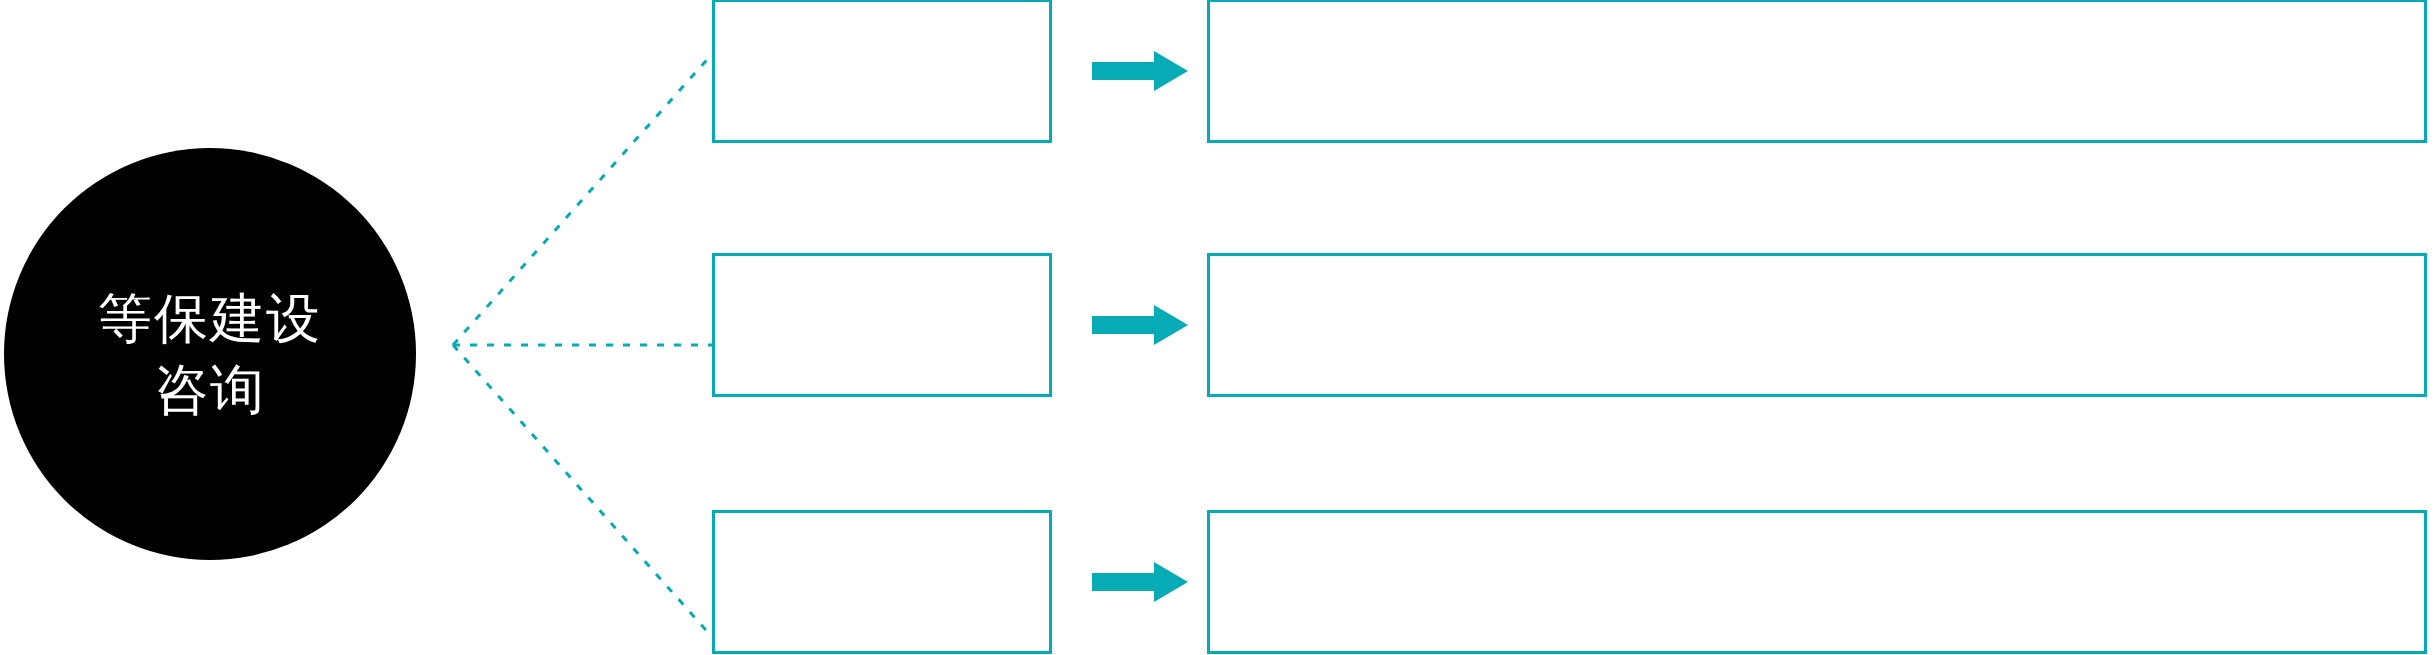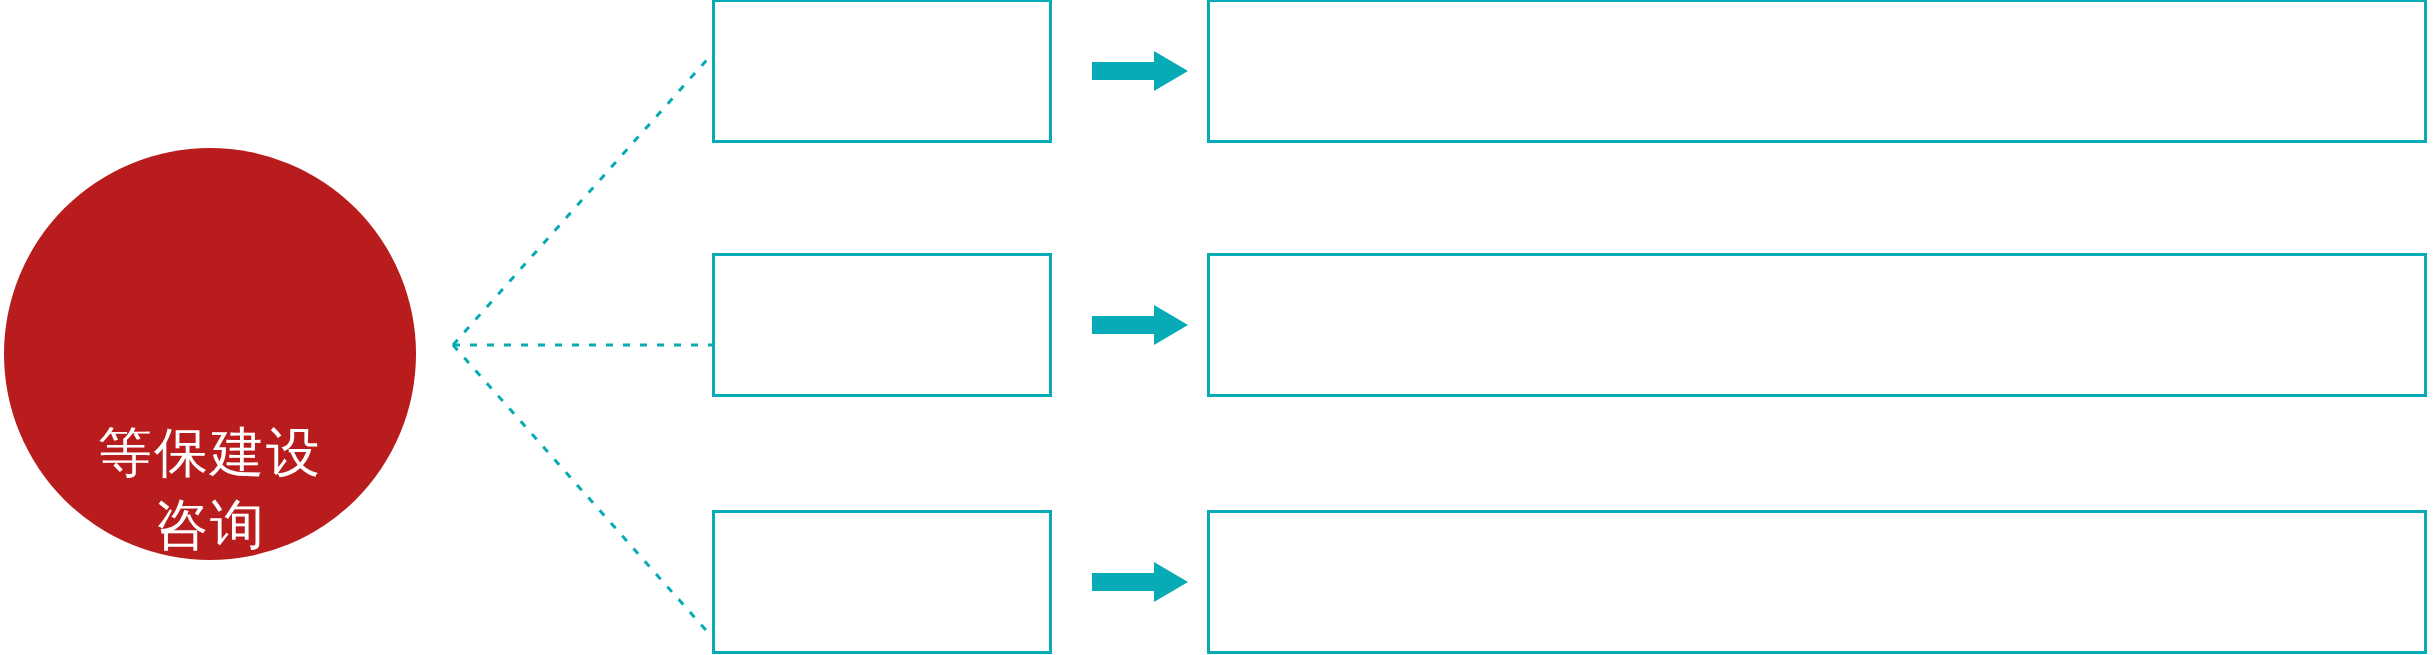--- a/index.html
+++ b/index.html
@@ -19,23 +19,23 @@
   }
 
   
   .hub {
     position: absolute;
     left: 4px;
     top: 148px;
     width: 412px;
     height: 412px;
     border-radius: 50%;
-    background: #b91c1c;
+    background: #000000;
     display: flex;
-    align-items: flex-end;
+    align-items: center;
     justify-content: center;
   }
   .hub-label {
     color: #ffffff;
     font-size: 54px;
     line-height: 1.32;
     text-align: center;
     letter-spacing: 2px;
     font-weight: 400;
     white-space: pre-line;

